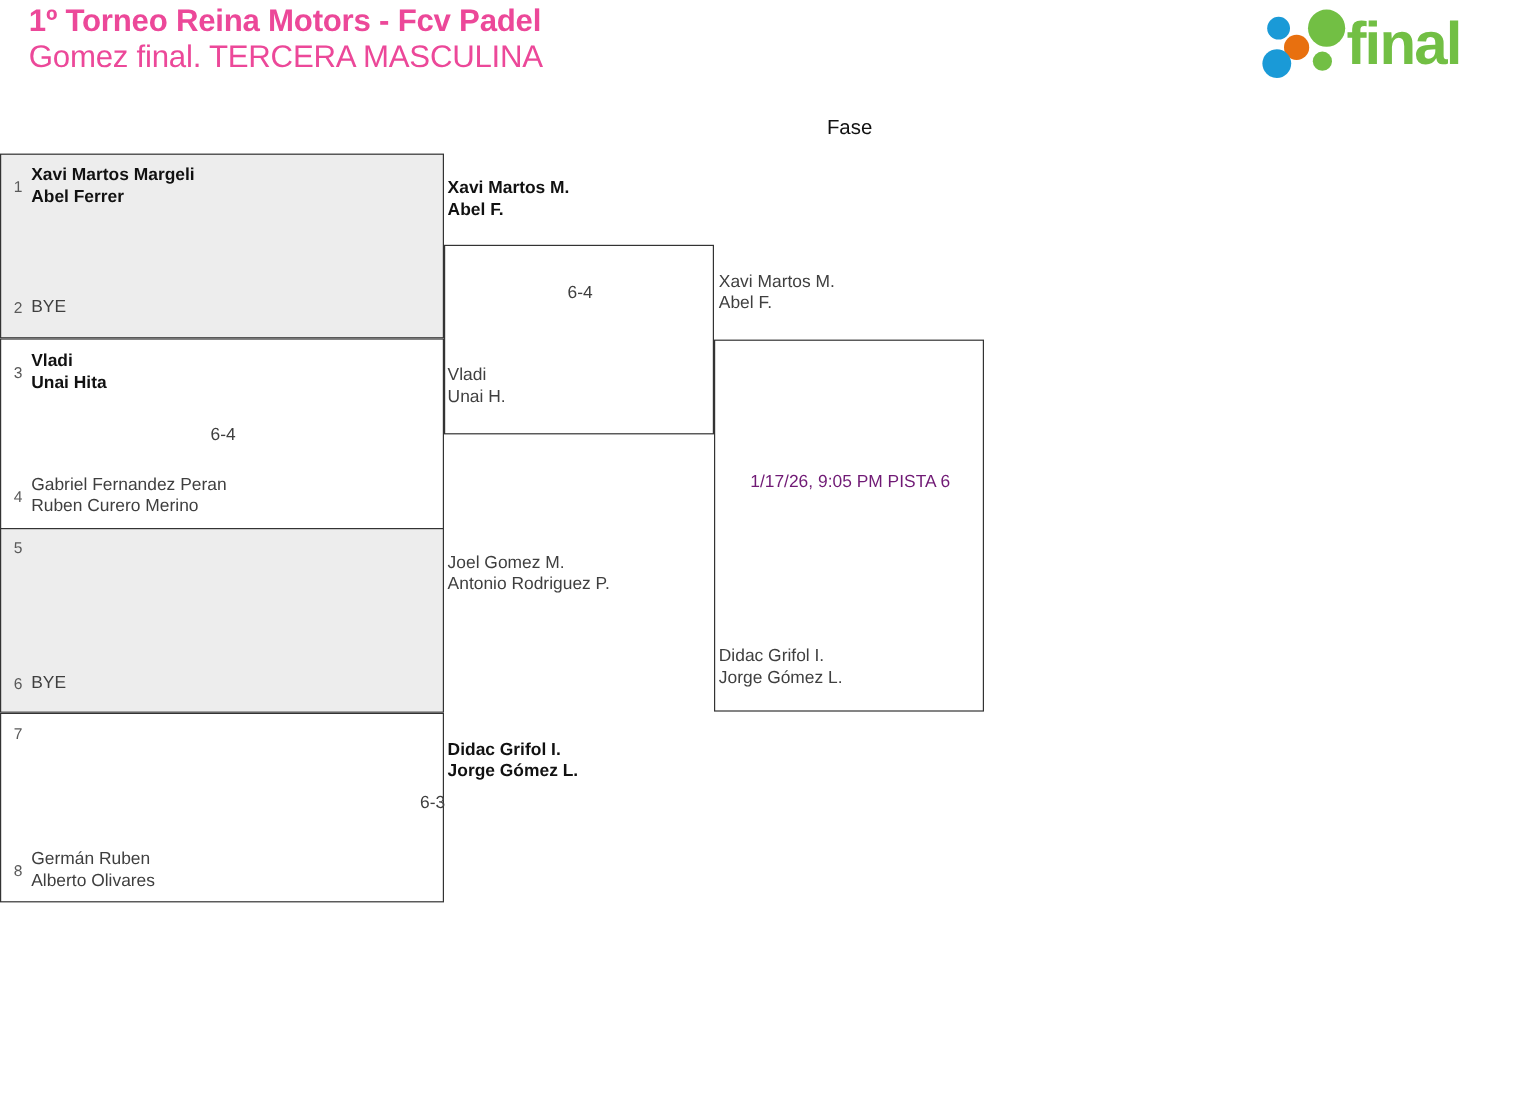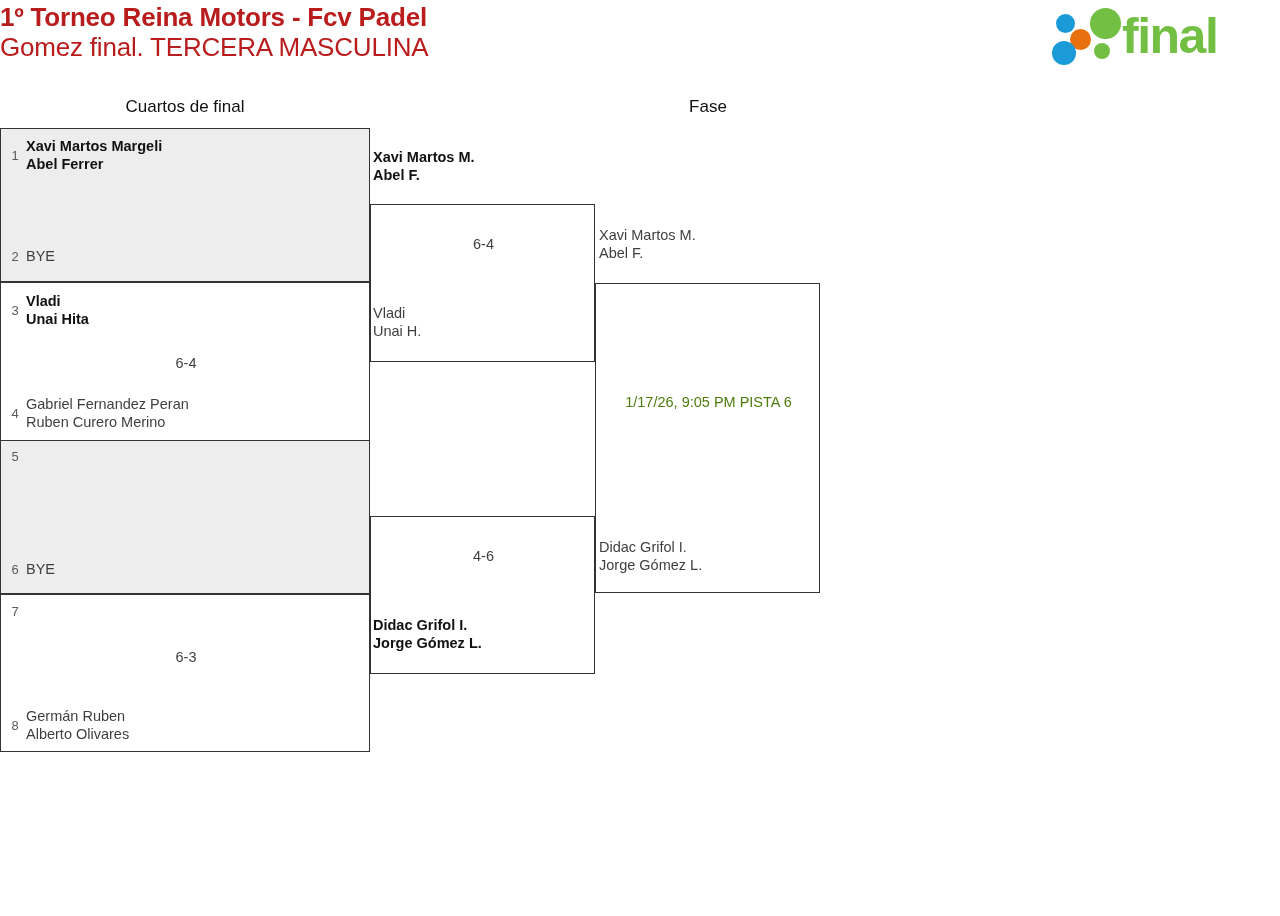--- a/index.html
+++ b/index.html
@@ -19,22 +19,23 @@
   .title-block {
     position: absolute;
     left: 0px; top: 2px;
     width: 900px;
   }
   .title-line {
     font-size: 26px;
     font-weight: 700;
     line-height: 30px;
     letter-spacing: -0.2px;
-    color: #b91c1c;
-    white-space: nowrap;
+    color: #ec4899;
+    white-space: nowrap;
+    margin-left: 24px;
   }
   .title-line.second { font-weight: 400; }
 
   
   .logo {
     position: absolute;
     right: 6px; top: 6px;
     width: 224px; height: 60px;
   }
   .logo-dots { position: absolute; left: 0; top: 2px; width: 78px; height: 56px; }
@@ -103,21 +104,21 @@
   .score {
     position: absolute;
     font-size: 14.5px;
     color: #3f3f3f;
     text-align: center;
     white-space: nowrap;
   }
   .schedule {
     position: absolute;
     font-size: 14.5px;
-    color: #4d7c0f;
+    color: #701a75;
     text-align: center;
     white-space: nowrap;
   }
 </style>
 </head>
 <body>
 
 <div id="root">
 
   <div class="title-block">
@@ -129,21 +130,20 @@
     <div class="logo-dots">
       <span class="dot d1"></span>
       <span class="dot d2"></span>
       <span class="dot d3"></span>
       <span class="dot d4"></span>
       <span class="dot d5"></span>
     </div>
     <div class="logo-word">final</div>
   </div>
 
-  <div class="round-header" style="left:60px; top:97px; width:250px;">Cuartos de final</div>
   <div class="round-header" style="left:583px; top:97px; width:250px;">Fase</div>
 
   <div class="match shaded" style="left:0px; top:128px; width:370px; height:154px;">
     <div class="pair winner" style="left:3px; top:8px;">
       <span class="seed">1</span>
       <span class="names">
         <span class="nm">Xavi Martos Margeli</span>
         <span class="nm">Abel Ferrer</span>
       </span>
     </div>
@@ -191,41 +191,44 @@
     <div class="pair winner" style="left:3px; top:9px;">
       <span class="seed">7</span>
     </div>
     <div class="pair" style="left:3px; top:112px;">
       <span class="seed">8</span>
       <span class="names">
         <span class="nm">Germán Ruben</span>
         <span class="nm">Alberto Olivares</span>
       </span>
     </div>
-    <div class="score" style="left:0px; top:54px; width:370px;">6-3</div>
+    <div class="score" style="left:0px; top:66px; width:370px;text-align:right;">6-3</div>
   </div>
 
   <div class="match plain" style="left:370px; top:204px; width:225px; height:158px;">
     <div class="score" style="left:0px; top:31px; width:225px;">6-4</div>
   </div>
   <div class="pair winner" style="left:373px; top:148px;">
     <span class="names">
       <span class="nm">Xavi Martos M.</span>
       <span class="nm">Abel F.</span>
     </span>
   </div>
   <div class="pair" style="left:373px; top:304px;">
     <span class="names">
       <span class="nm">Vladi</span>
       <span class="nm">Unai H.</span>
     </span>
   </div>
 
-  <div class="match plain" style="left:370px; top:516px; width:225px; height:158px;">
-    <div class="score" style="left:0px; top:31px; width:225px;">4-6</div>
+  <div class="pair" style="left:373px; top:460px;">
+    <span class="names">
+      <span class="nm">Joel Gomez M.</span>
+      <span class="nm">Antonio Rodriguez P.</span>
+    </span>
   </div>
   <div class="pair winner" style="left:373px; top:616px;">
     <span class="names">
       <span class="nm">Didac Grifol I.</span>
       <span class="nm">Jorge Gómez L.</span>
     </span>
   </div>
 
   <div class="match plain" style="left:595px; top:283px; width:225px; height:310px;">
     <div class="schedule" style="left:0px; top:110px; width:225px;">1/17/26, 9:05 PM PISTA 6</div>

